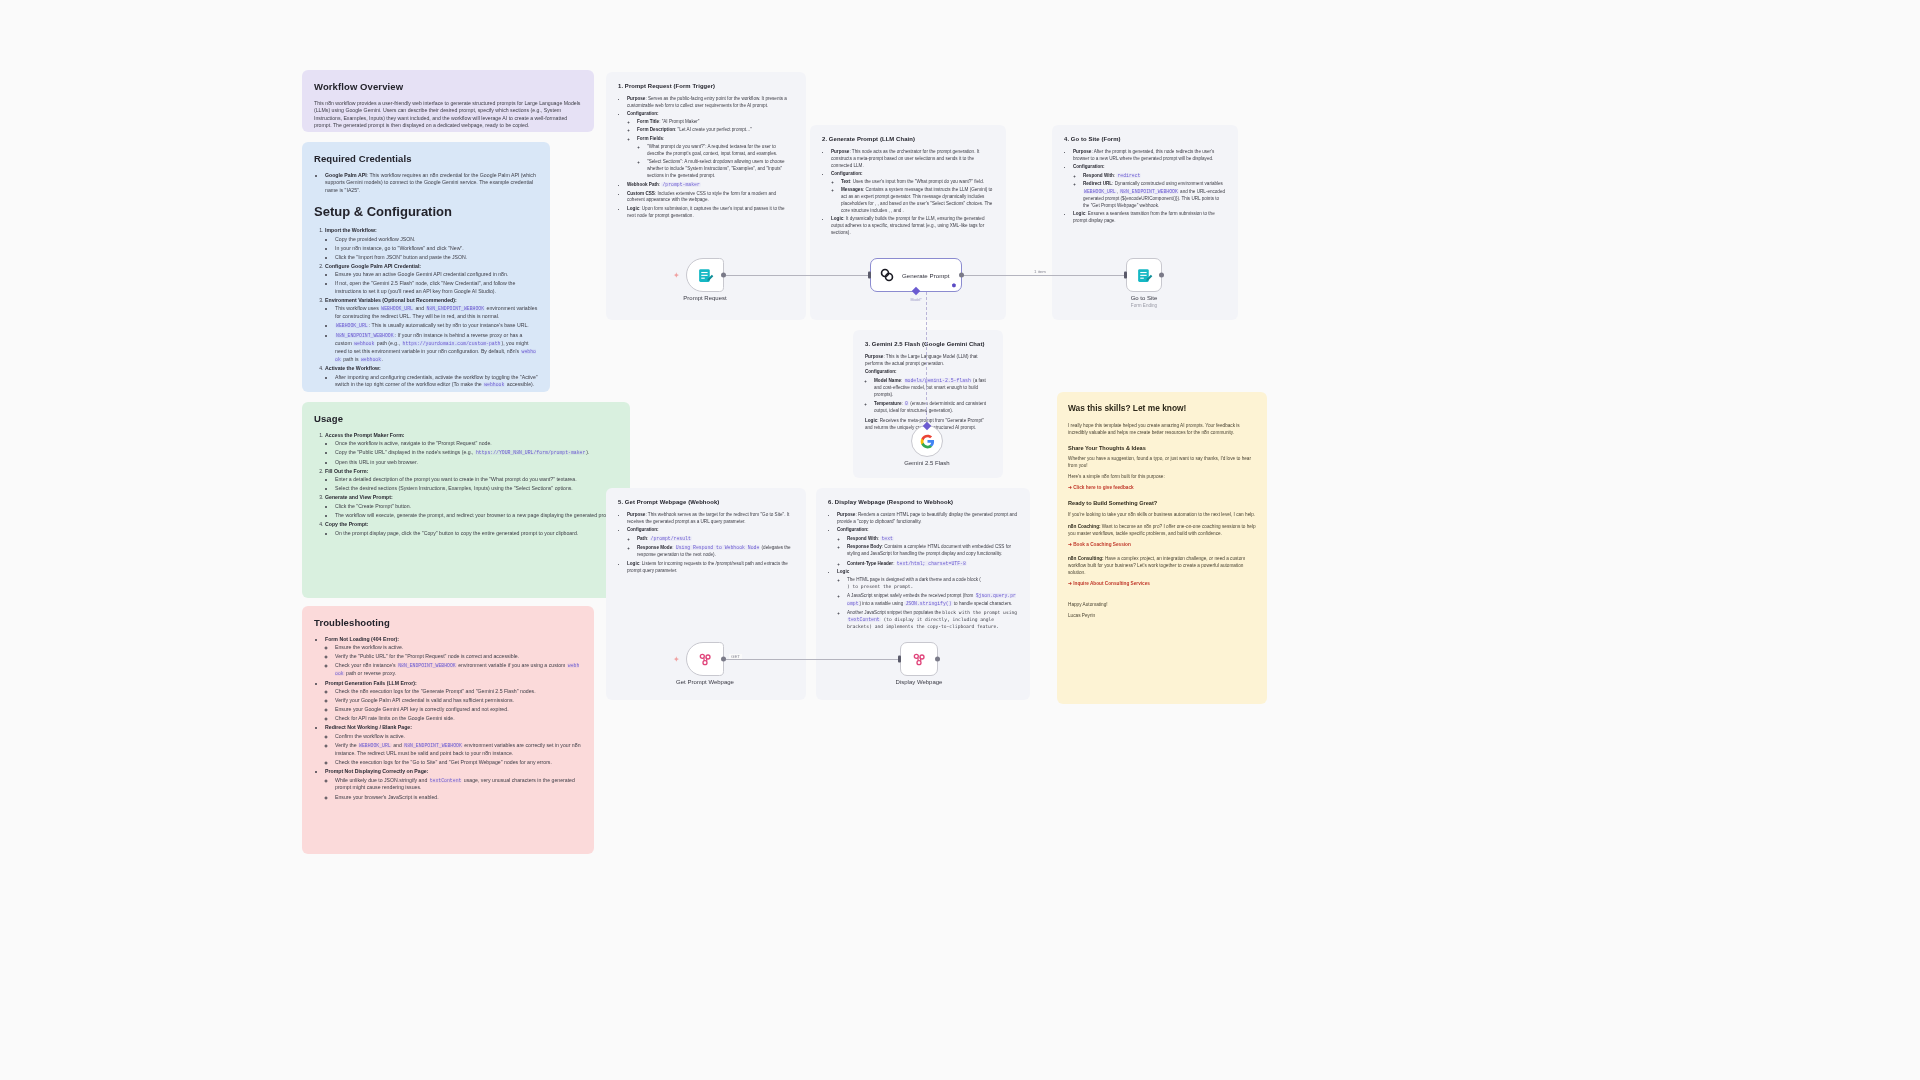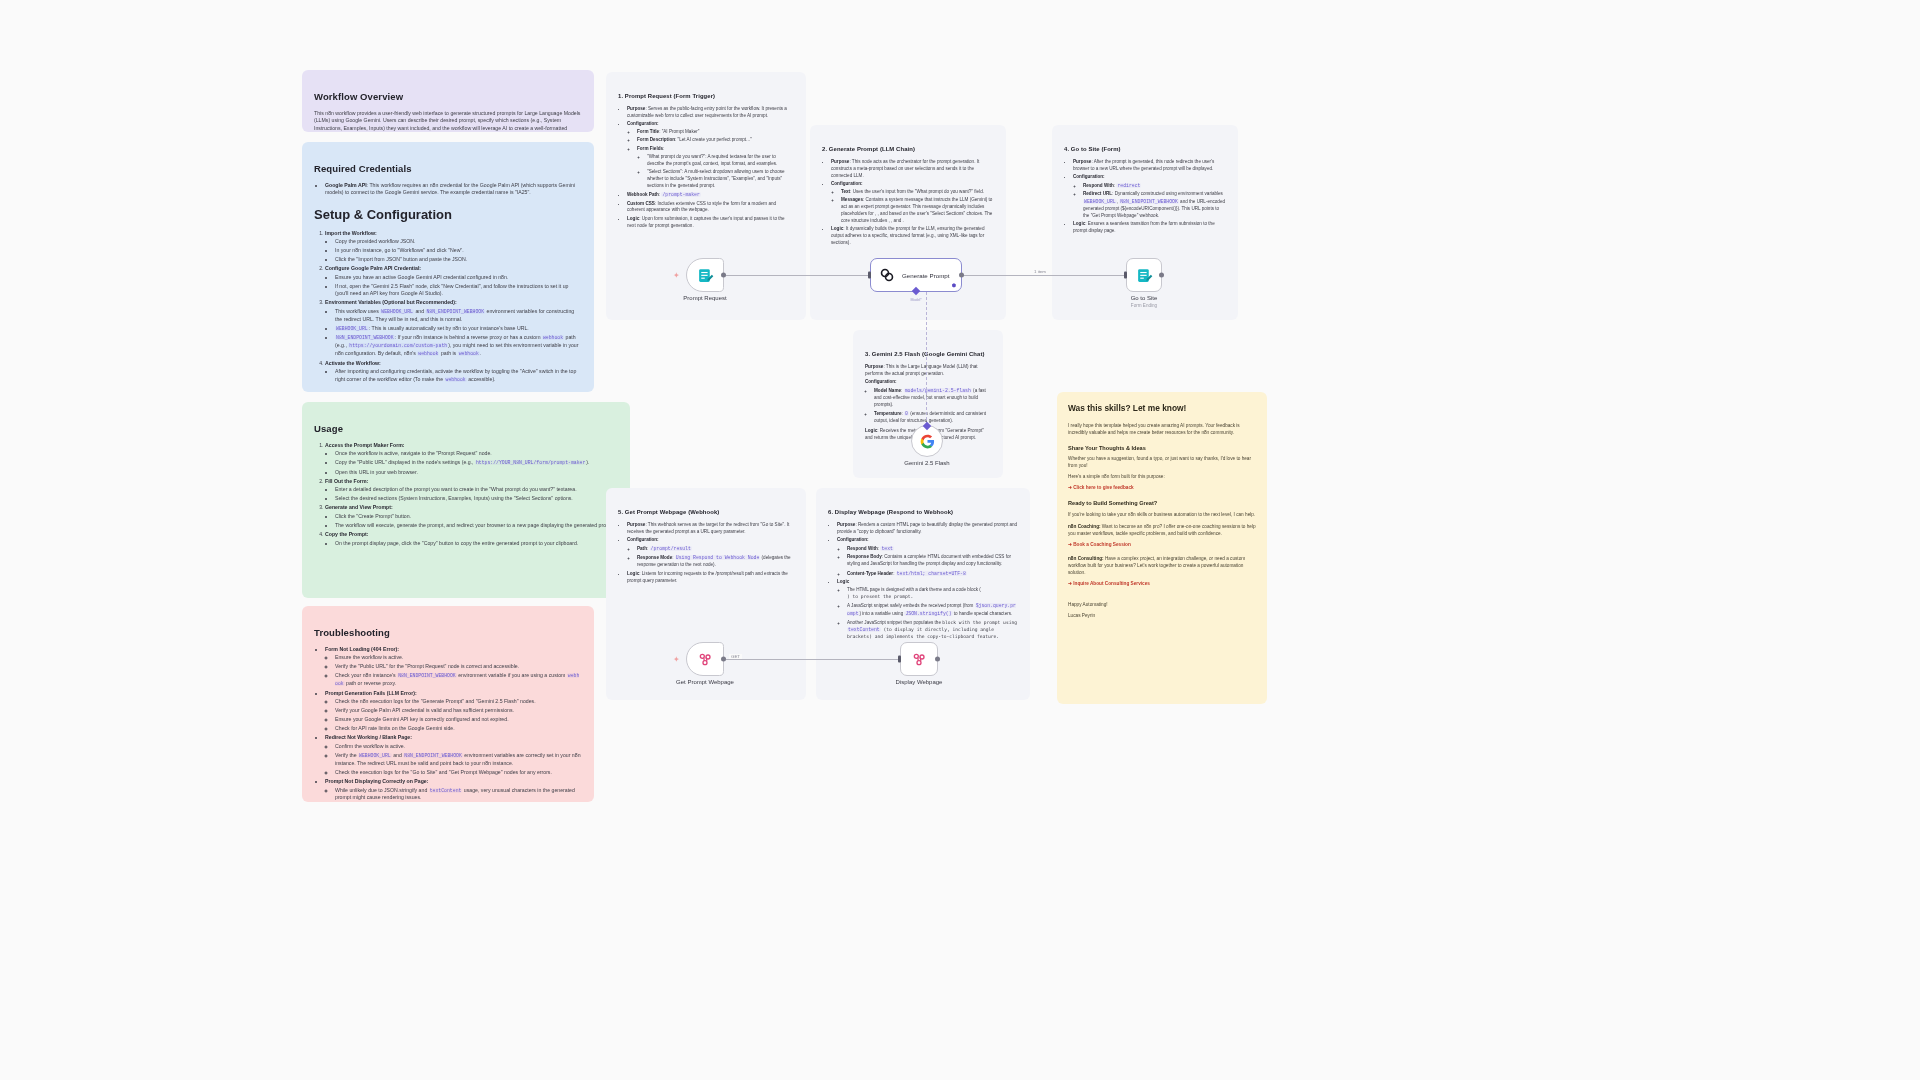--- a/index.html
+++ b/index.html
@@ -8,21 +8,21 @@
     background: #fafafa;
     font-family: "Liberation Sans", sans-serif;
     overflow: hidden;
   }
   #canvas { position: relative; width: 1920px; height: 1080px; background: #fafafa; }
 
   
   .note {
     position: absolute;
     border-radius: 6px;
-    padding: 20px 12px;
+    padding: 10px 12px;
     font-size: 5.2px;
     line-height: 1.45;
     color: #3d3d46;
     overflow: hidden;
   }
   .note h2 {
     font-size: 9.5px;
     font-weight: 700;
     color: #23232b;
     margin-bottom: 6px;
@@ -46,23 +46,23 @@
     font-family: "Liberation Mono", monospace;
     font-size: 4.8px;
     color: #6b5bd1;
     background: rgba(120,100,220,0.06);
     padding: 0 1px;
     border-radius: 2px;
     word-break: break-all;
   }
 
   .note-overview    { left:302px; top:70px;  width:292px; height:62px;  background:#e6e1f5; }
-  .note-creds       { left:302px; top:142px; width:292px; height:250px; background:#d9e7f7; }
+  .note-creds       { left:302px; top:142px; width:248px; height:250px; background:#d9e7f7; }
   .note-usage       { left:302px; top:402px; width:328px; height:196px; background:#d9f0df; }
-  .note-trouble     { left:302px; top:606px; width:292px; height:196px; background:#fbdada; }
+  .note-trouble     { left:302px; top:606px; width:292px; height:248px; background:#fbdada; }
 
   .note-step1 { left:606px;  top:72px;  width:200px; height:248px; background:#f3f4f8; }
   .note-step2 { left:810px;  top:125px; width:196px; height:195px; background:#f3f4f8; }
   .note-step4 { left:1052px; top:125px; width:186px; height:195px; background:#f3f4f8; }
   .note-step3 { left:853px;  top:330px; width:150px; height:148px; background:#f3f4f8; }
   .note-step5 { left:606px;  top:488px; width:200px; height:212px; background:#f3f4f8; }
   .note-step6 { left:816px;  top:488px; width:214px; height:212px; background:#f3f4f8; }
 
   .note-step1 h2, .note-step2 h2, .note-step3 h2,
   .note-step4 h2, .note-step5 h2, .note-step6 h2 {

